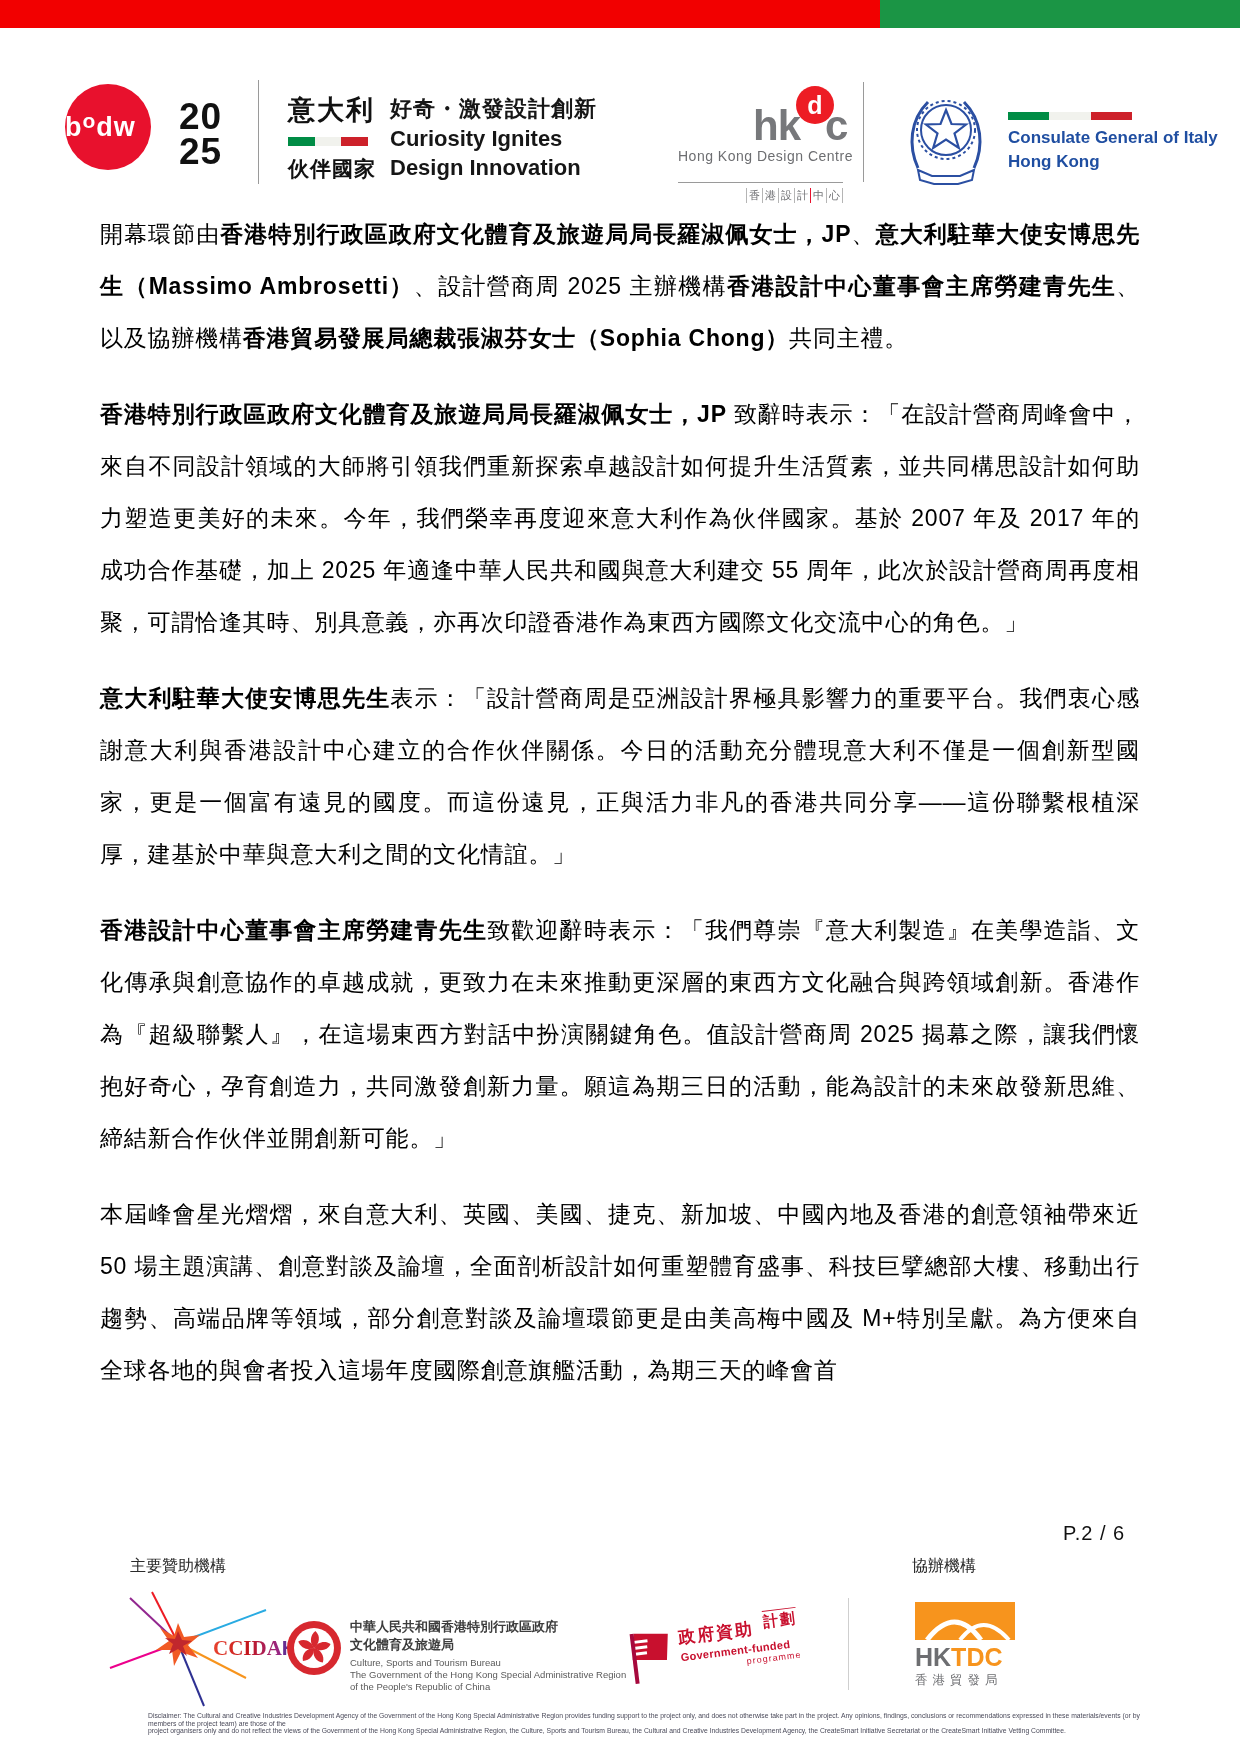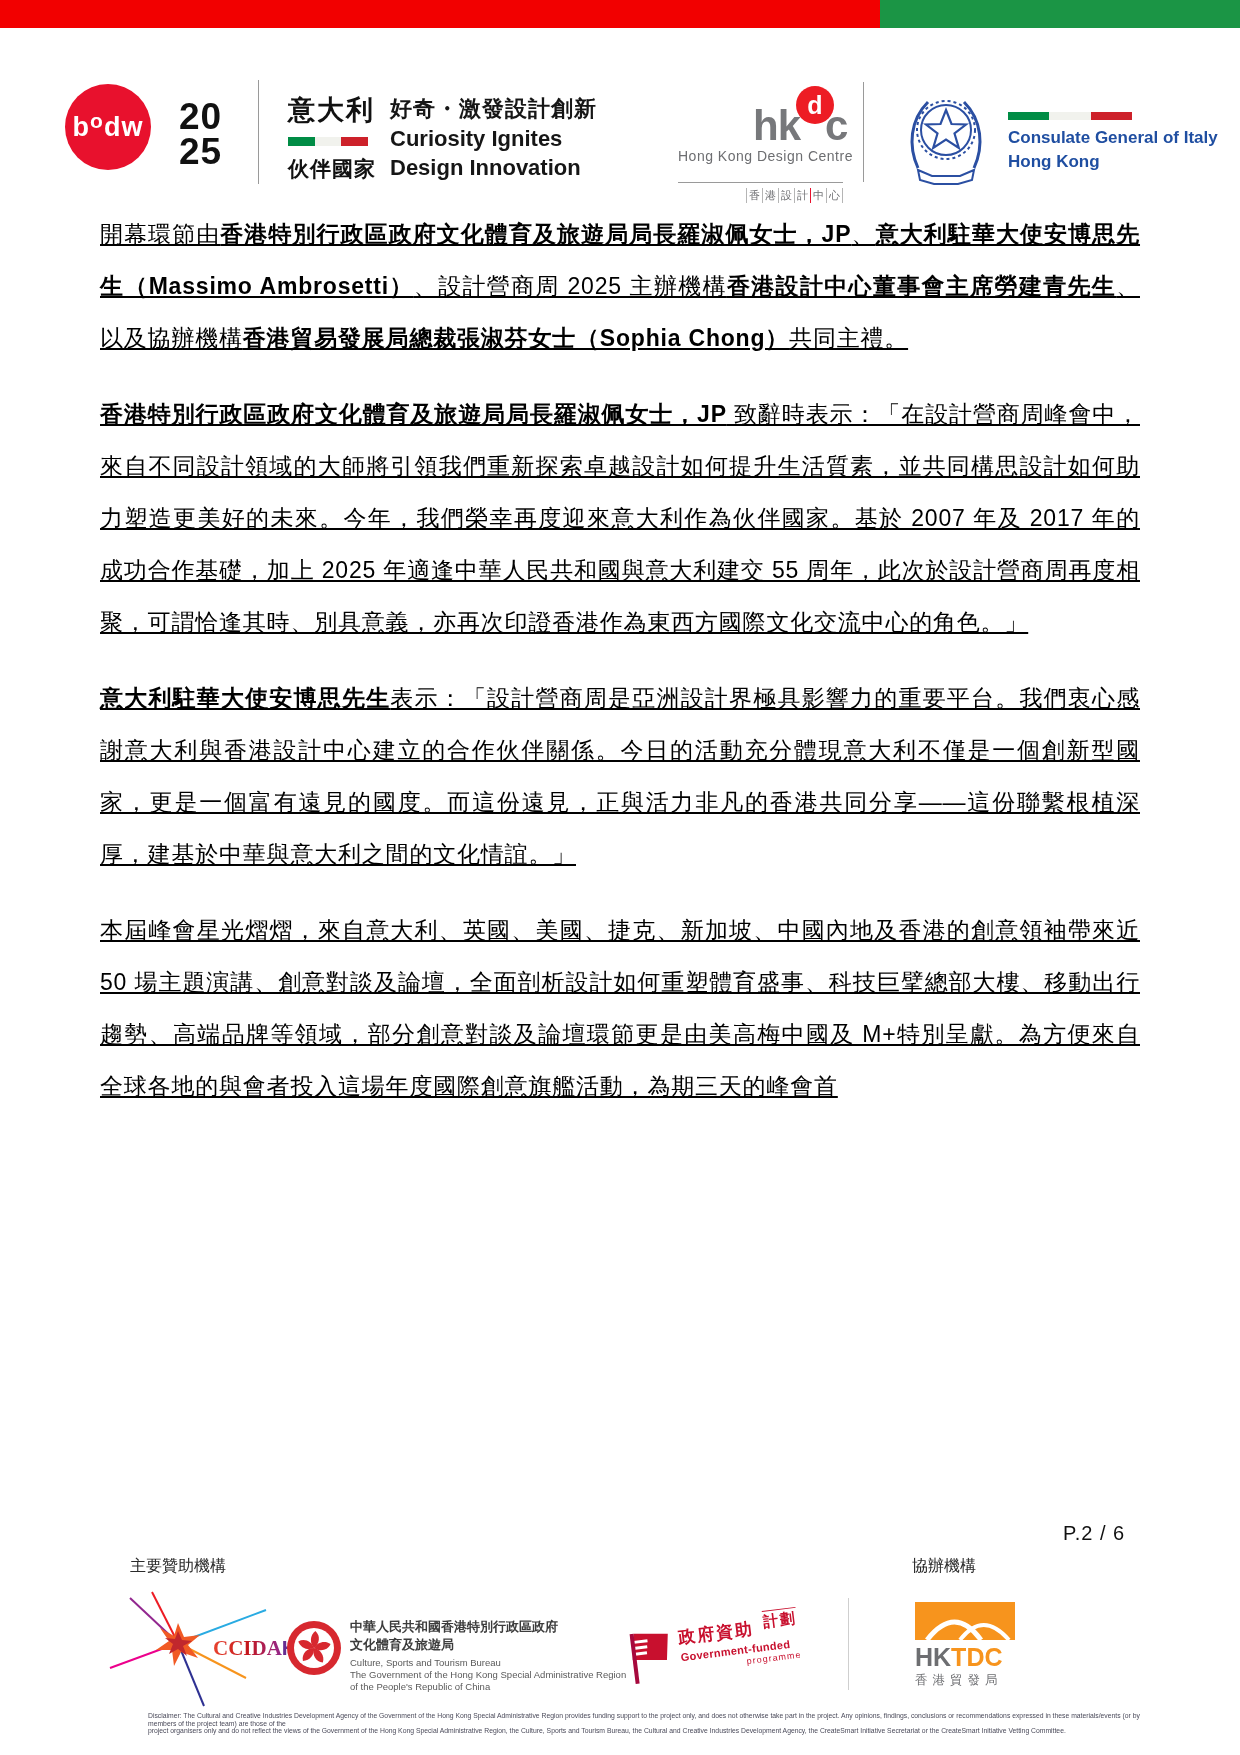--- a/index.html
+++ b/index.html
@@ -7,21 +7,21 @@
        font-family:"Liberation Sans","DejaVu Sans",sans-serif;color:#000;}
   .abs{position:absolute;}
 
   
   .topbar{left:0;top:0;width:1240px;height:28px;display:flex;}
   .topbar .seg-red{width:880px;background:#F20000;}
   .topbar .seg-green{flex:1;background:#1B9545;}
 
   
   .bodw-circle{left:65px;top:84px;width:86px;height:86px;border-radius:50%;background:#E8112D;
-    display:flex;align-items:center;justify-content:center;}
+    display:flex;align-items:center;}
   .bodw-circle .wordmark{color:#fff;font-size:27px;font-weight:600;letter-spacing:1px;}
   .bodw-circle .raised{position:relative;top:-8px;font-size:21px;}
   .bodw-year{left:179px;top:99px;font-size:37px;line-height:35px;font-weight:800;letter-spacing:1px;color:#111;}
   .hdr-div{width:1px;background:#9a9a9a;}
   .div1{left:258px;top:80px;height:104px;}
   .div2{left:863px;top:82px;height:100px;}
 
   .italy-blk{left:288px;top:92px;width:90px;}
   .italy-country{font-size:27px;font-weight:700;letter-spacing:2px;color:#111;}
   .italy-flag{margin-top:9px;width:80px;height:9px;display:flex;}
@@ -48,21 +48,21 @@
 
   .consulate-emblem{left:902px;top:88px;}
   .cons-flag{left:1008px;top:112px;width:124px;height:8px;display:flex;}
   .cons-flag i{flex:1;}
   .cons-t1{left:1008px;top:128px;font-size:17px;font-weight:700;color:#1F4EA1;}
   .cons-t2{left:1008px;top:152px;font-size:17px;font-weight:700;color:#1F4EA1;}
 
   
   .content{left:100px;top:208px;width:1040px;}
   .para{margin:0 0 24px 0;font-size:23px;line-height:52px;letter-spacing:0.8px;
-        text-align:justify;color:#000;text-decoration:underline;}
+        text-align:justify;color:#000;}
   .para .b{font-weight:700;}
 
   .pagenum{left:1063px;top:1522px;font-size:20px;color:#111;letter-spacing:1px;}
 
   
   .foot-label{font-size:16px;color:#2b2b2b;}
   .lbl-main{left:130px;top:1556px;}
   .lbl-co{left:912px;top:1556px;}
 
   .ccida-star{left:108px;top:1590px;}
@@ -156,20 +156,21 @@
     <i class="fl-w"></i>
     <i class="fl-r"></i>
   </div>
 <div class="abs cons-t1">Consulate General of Italy</div>
 <div class="abs cons-t2">Hong Kong</div>
 
 <div class="abs content">
     <p class="para"><span>開幕環節由</span><span class="b">香港特別行政區政府文化體育及旅遊局局長羅淑佩女士，JP</span><span>、</span><span class="b">意大利駐華大使安博思先生（Massimo Ambrosetti）</span><span>、設計營商周 2025 主辦機構</span><span class="b">香港設計中心董事會主席勞建青先生</span><span>、以及協辦機構</span><span class="b">香港貿易發展局總裁張淑芬女士（Sophia Chong）</span><span>共同主禮。</span></p>
     <p class="para"><span class="b">香港特別行政區政府文化體育及旅遊局局長羅淑佩女士，JP</span><span> 致辭時表示：「在設計營商周峰會中，來自不同設計領域的大師將引領我們重新探索卓越設計如何提升生活質素，並共同構思設計如何助力塑造更美好的未來。今年，我們榮幸再度迎來意大利作為伙伴國家。基於 2007 年及 2017 年的成功合作基礎，加上 2025 年適逢中華人民共和國與意大利建交 55 周年，此次於設計營商周再度相聚，可謂恰逢其時、別具意義，亦再次印證香港作為東西方國際文化交流中心的角色。」</span></p>
     <p class="para"><span class="b">意大利駐華大使安博思先生</span><span>表示：「設計營商周是亞洲設計界極具影響力的重要平台。我們衷心感謝意大利與香港設計中心建立的合作伙伴關係。今日的活動充分體現意大利不僅是一個創新型國家，更是一個富有遠見的國度。而這份遠見，正與活力非凡的香港共同分享——這份聯繫根植深厚，建基於中華與意大利之間的文化情誼。」</span></p>
+    <p class="para"><span class="b">香港設計中心董事會主席勞建青先生</span><span>致歡迎辭時表示：「我們尊崇『意大利製造』在美學造詣、文化傳承與創意協作的卓越成就，更致力在未來推動更深層的東西方文化融合與跨領域創新。香港作為『超級聯繫人』，在這場東西方對話中扮演關鍵角色。值設計營商周 2025 揭幕之際，讓我們懷抱好奇心，孕育創造力，共同激發創新力量。願這為期三日的活動，能為設計的未來啟發新思維、締結新合作伙伴並開創新可能。」</span></p>
     <p class="para"><span>本屆峰會星光熠熠，來自意大利、英國、美國、捷克、新加坡、中國內地及香港的創意領袖帶來近 50 場主題演講、創意對談及論壇，全面剖析設計如何重塑體育盛事、科技巨擘總部大樓、移動出行趨勢、高端品牌等領域，部分創意對談及論壇環節更是由美高梅中國及 M+特別呈獻。為方便來自全球各地的與會者投入這場年度國際創意旗艦活動，為期三天的峰會首</span></p>
   </div>
 
 <div class="abs pagenum">P.2 / 6</div>
 
 <div class="abs foot-label lbl-main">主要贊助機構</div>
 <div class="abs foot-label lbl-co">協辦機構</div>
 
 <svg class="abs ccida-star" width="160" height="118" viewBox="0 0 160 118">
   <g stroke-width="2" fill="none">

